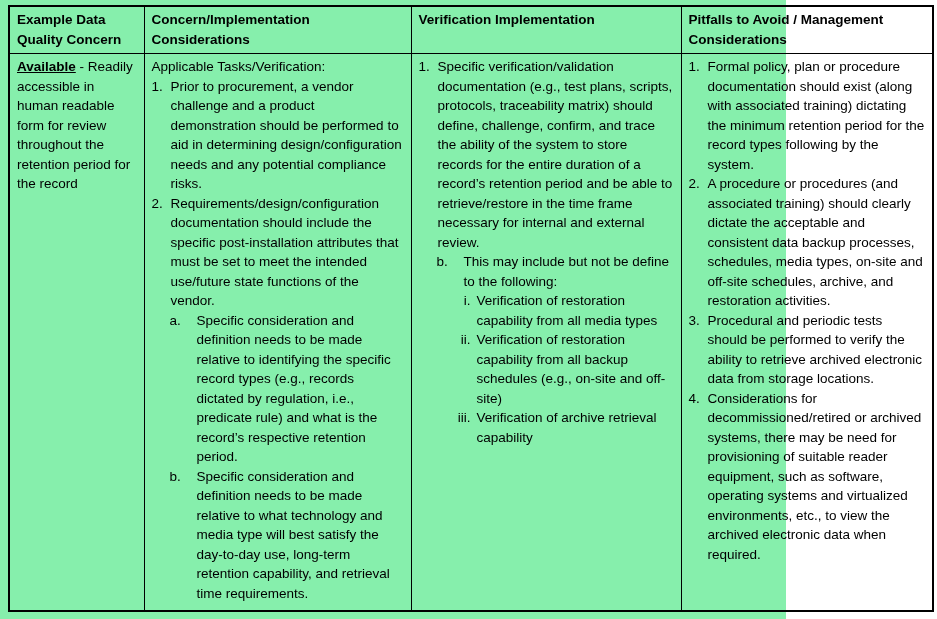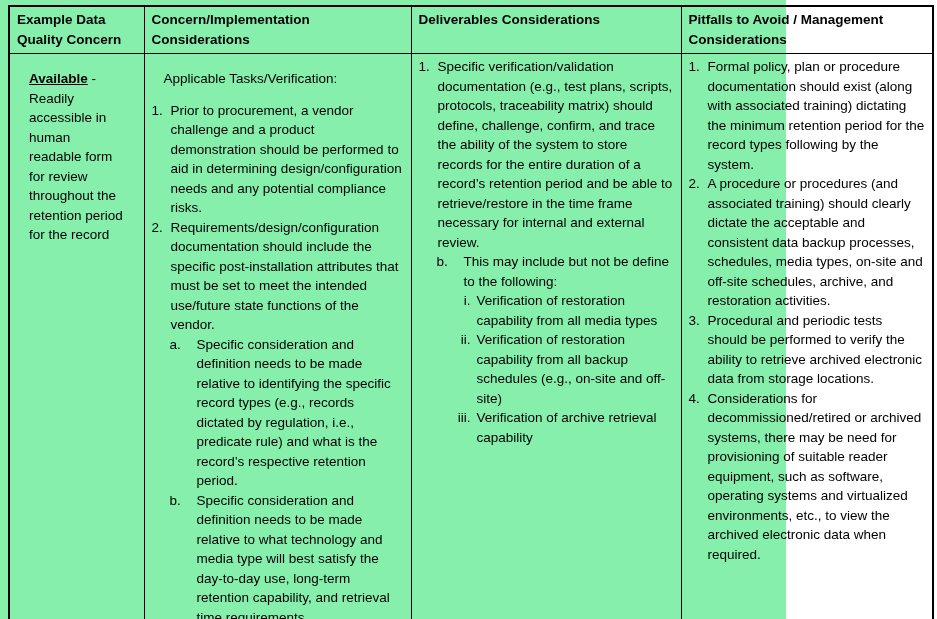--- a/index.html
+++ b/index.html
@@ -41,21 +41,21 @@
   .col-1 { width: 135px; }
   .col-2 { width: 267px; }
   .col-3 { width: 270px; }
   .col-4 { width: 252px; }
 
   .term {
     font-weight: bold;
     text-decoration: underline;
   }
   p.cell-para {
-    margin: 12px;
+    margin: 0;
   }
   .li {
     display: flex;
     align-items: flex-start;
   }
   .li .marker {
     flex: 0 0 auto;
     box-sizing: border-box;
   }
   .li .text {
@@ -75,21 +75,21 @@
     <colgroup>
       <col class="col-1">
       <col class="col-2">
       <col class="col-3">
       <col class="col-4">
     </colgroup>
     <thead>
       <tr>
         <th>Example Data Quality Concern</th>
         <th>Concern/Implementation Considerations</th>
-        <th>Deliverables Considerations</th>
+        <th>Verification Implementation</th>
         <th>Pitfalls to Avoid / Management Considerations</th>
       </tr>
     </thead>
     <tbody>
       <tr>
 
         <td>
           <p class="cell-para"><span class="term">Available</span><span> - Readily accessible in human readable form for review throughout the retention period for the record</span></p>
         </td>
 

